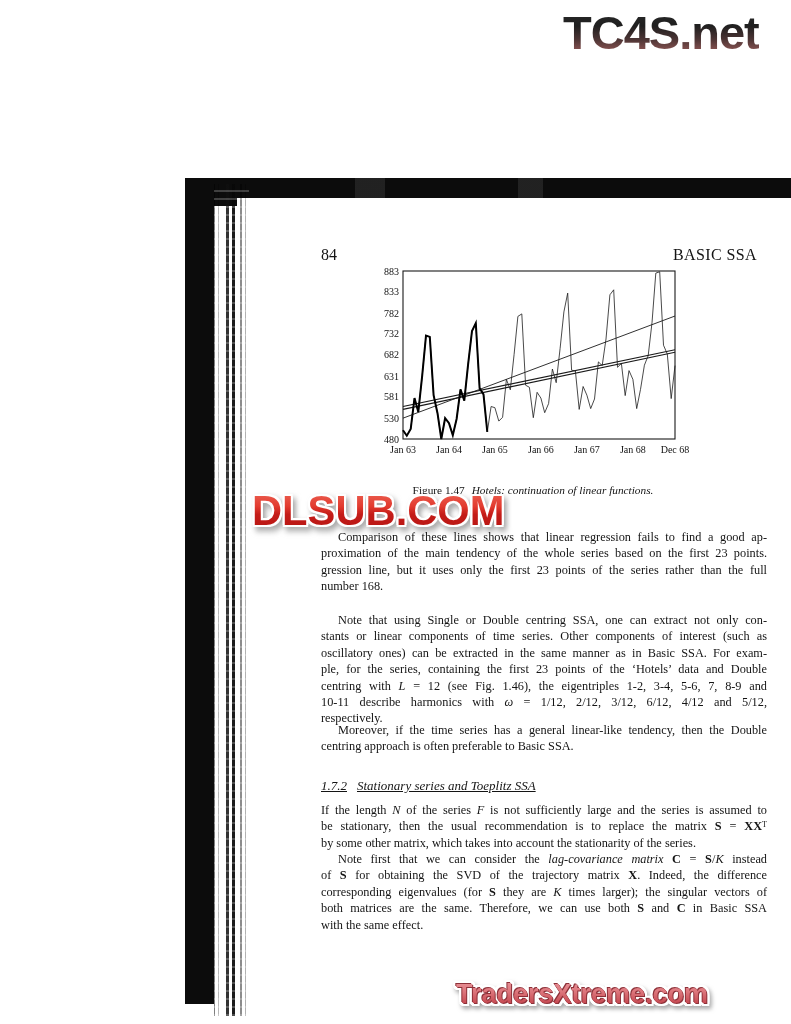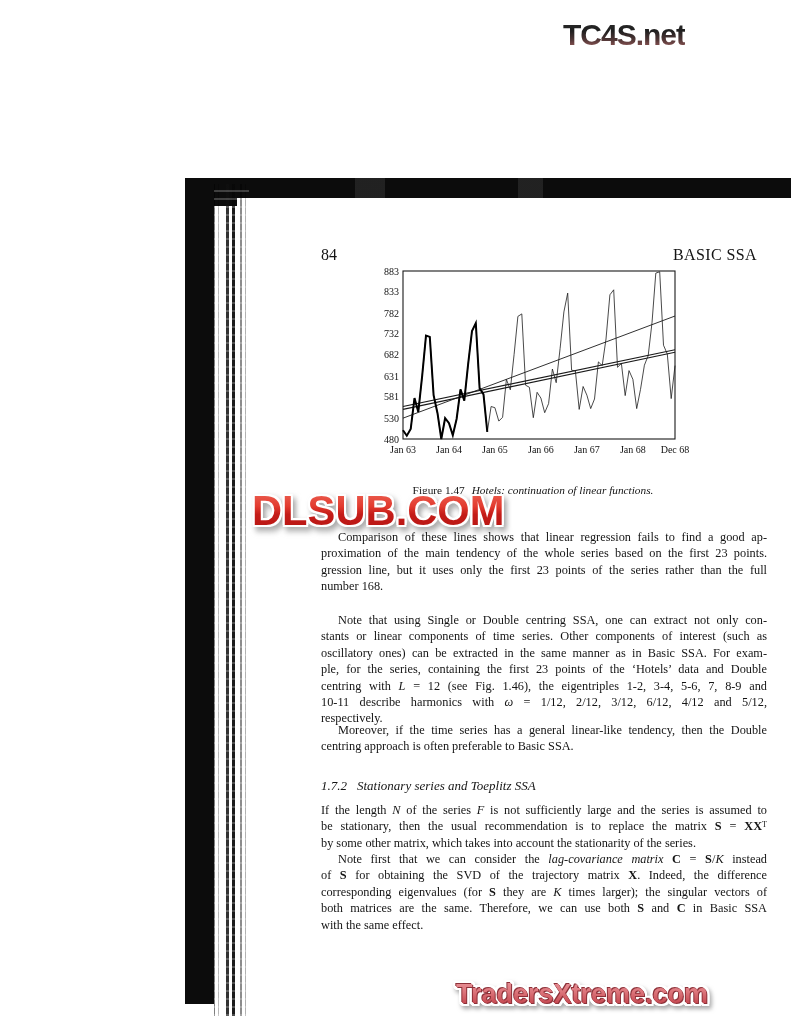--- a/index.html
+++ b/index.html
@@ -44,27 +44,27 @@
   .caption { position:absolute; left:321px; top:484px; width:424px; text-align:center; font-size:11.3px; }
   .caption .cap-prefix { margin-right:7px; }
   .caption .cap-text { font-style:italic; }
 
   
   .para { position:absolute; left:321px; width:446px; font-size:12.3px; line-height:16.4px; }
   .tline { text-align:justify; text-align-last:justify; height:16.4px; }
   .tline.last { text-align-last:left; }
   .tline.indent { text-indent:17px; }
   .para sup { font-size:.65em; vertical-align:.4em; line-height:0; }
-  .section-heading { position:absolute; left:321px; top:778px; font-size:13px; font-style:italic; }
+  .section-heading { position:absolute; left:321px; top:778px; font-size:13px; font-style:italic;text-decoration:underline; }
   .section-heading .sec-num { margin-right:10px; }
 
   
   .wm { position:absolute; font-family:"Liberation Sans","DejaVu Sans",sans-serif; font-weight:bold; white-space:nowrap; }
   .wm-top {
-    top:18px; left:563px; font-size:30px; letter-spacing:-1px;
+    top:5px; left:563px; font-size:47px; letter-spacing:-1px;
     background:linear-gradient(180deg,#2e2e2e 0%,#1f1f1f 38%,#4b3434 62%,#8a5352 84%,#a06d68 100%);
     -webkit-background-clip:text; background-clip:text; color:transparent;
     filter:drop-shadow(0 0 1px rgba(255,255,255,.9)) drop-shadow(0 0 2px rgba(255,255,255,.7));
   }
   .wm-mid {
     top:486px; left:252px; font-size:43px; letter-spacing:0px; transform:scaleX(.97); transform-origin:left;
     background:linear-gradient(180deg,#ef6f60 0%,#e23a2e 42%,#c41c18 58%,#b31412 100%);
     -webkit-background-clip:text; background-clip:text; color:transparent;
     filter:drop-shadow(2px 0 0 #fff) drop-shadow(-2px 0 0 #fff) drop-shadow(0 2px 0 #fff)
            drop-shadow(0 -2px 0 #fff) drop-shadow(3px 4px 3px rgba(110,110,110,.6));

